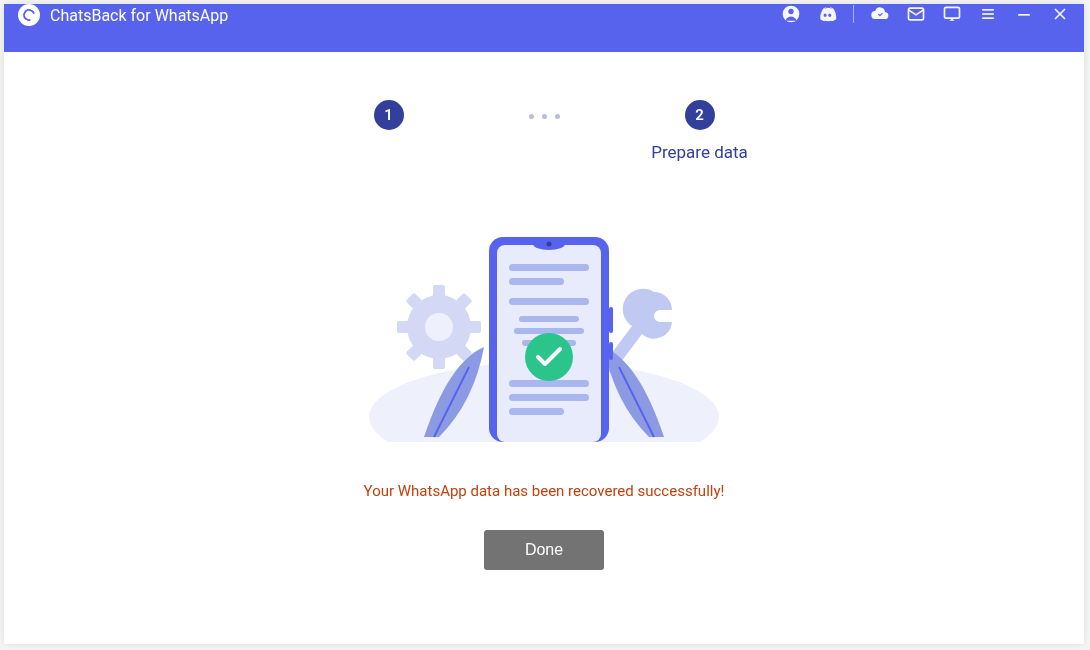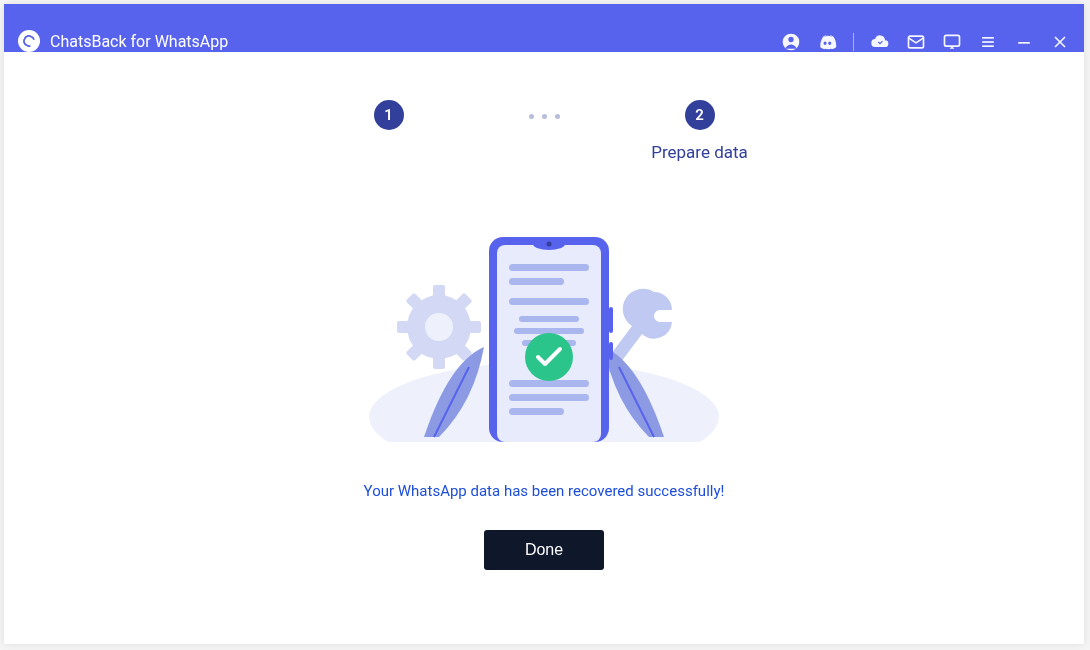--- a/index.html
+++ b/index.html
@@ -16,21 +16,21 @@
       margin: 4px;
       background: #fff;
       box-shadow: 0 0 8px rgba(0,0,0,0.1);
       display: flex;
       flex-direction: column;
     }
     .titlebar {
       height: 48px;
       background: #5863ED;
       display: flex;
-      align-items: flex-end;
+      align-items: flex-start;
       padding: 0 14px;
       color: #fff;
     }
     .titlebar-left {
       display: flex;
       align-items: center;
       gap: 10px;
     }
     .app-logo {
       width: 22px;
@@ -122,25 +122,25 @@
     }
     .illustration {
       margin-top: 60px;
       width: 360px;
       height: 220px;
       position: relative;
     }
     .status-text {
       margin-top: 40px;
       font-size: 15px;
-      color: #1d4ed8;
+      color: #c2410c;
     }
     .done-btn {
       margin-top: 30px;
-      background: #0f172a;
+      background: #737373;
       color: #fff;
       border: none;
       width: 120px;
       height: 40px;
       font-size: 16px;
       border-radius: 3px;
       cursor: pointer;
     }
   </style>
 </head>

